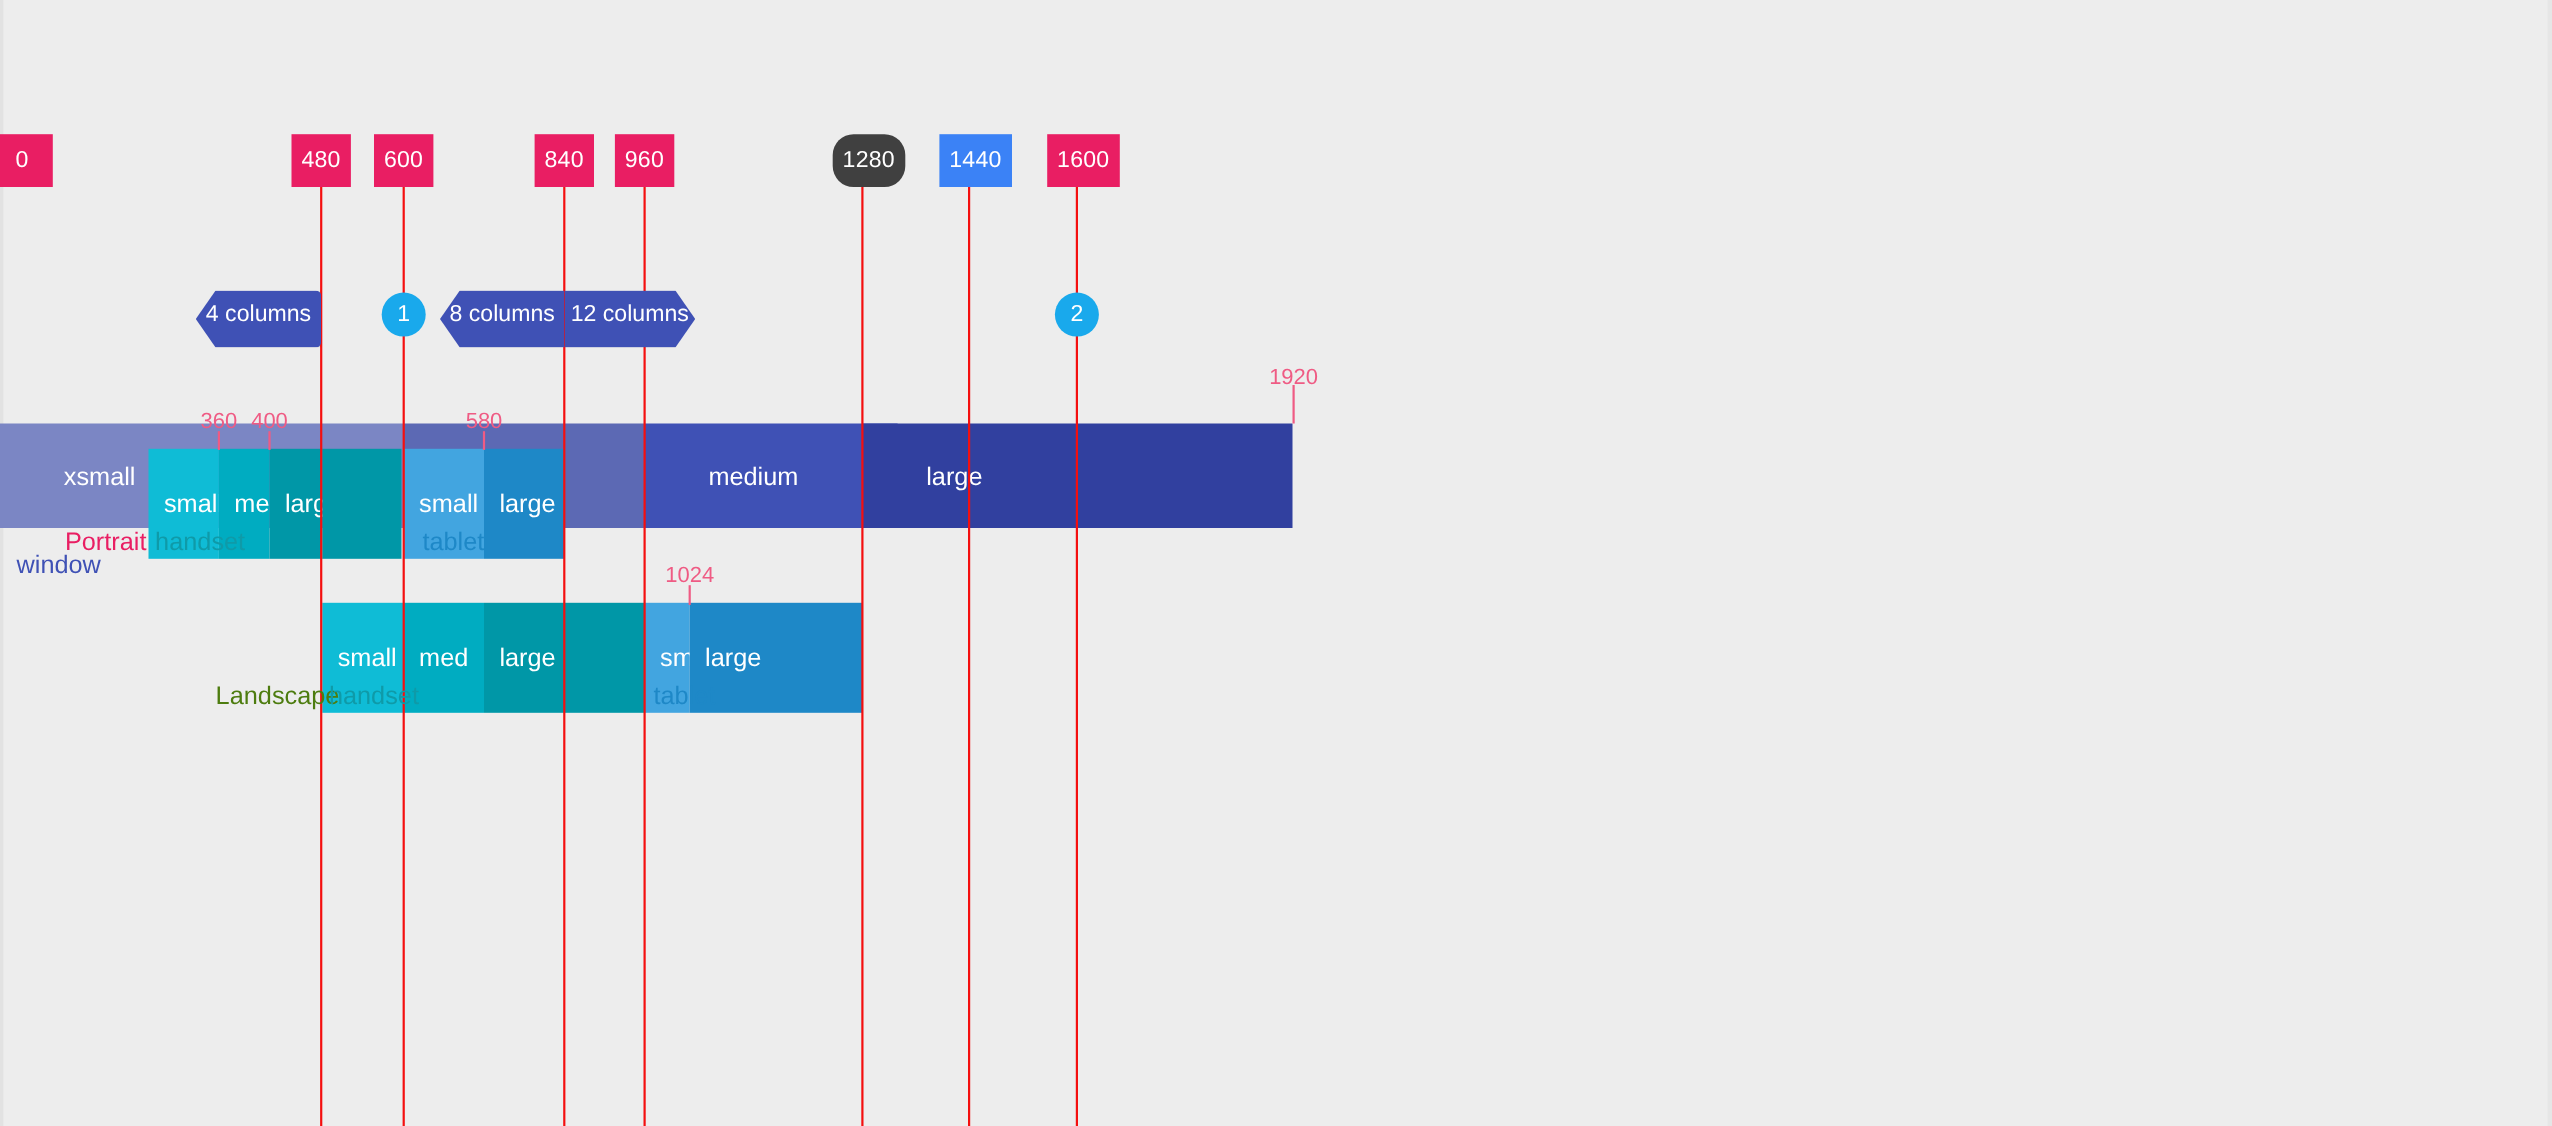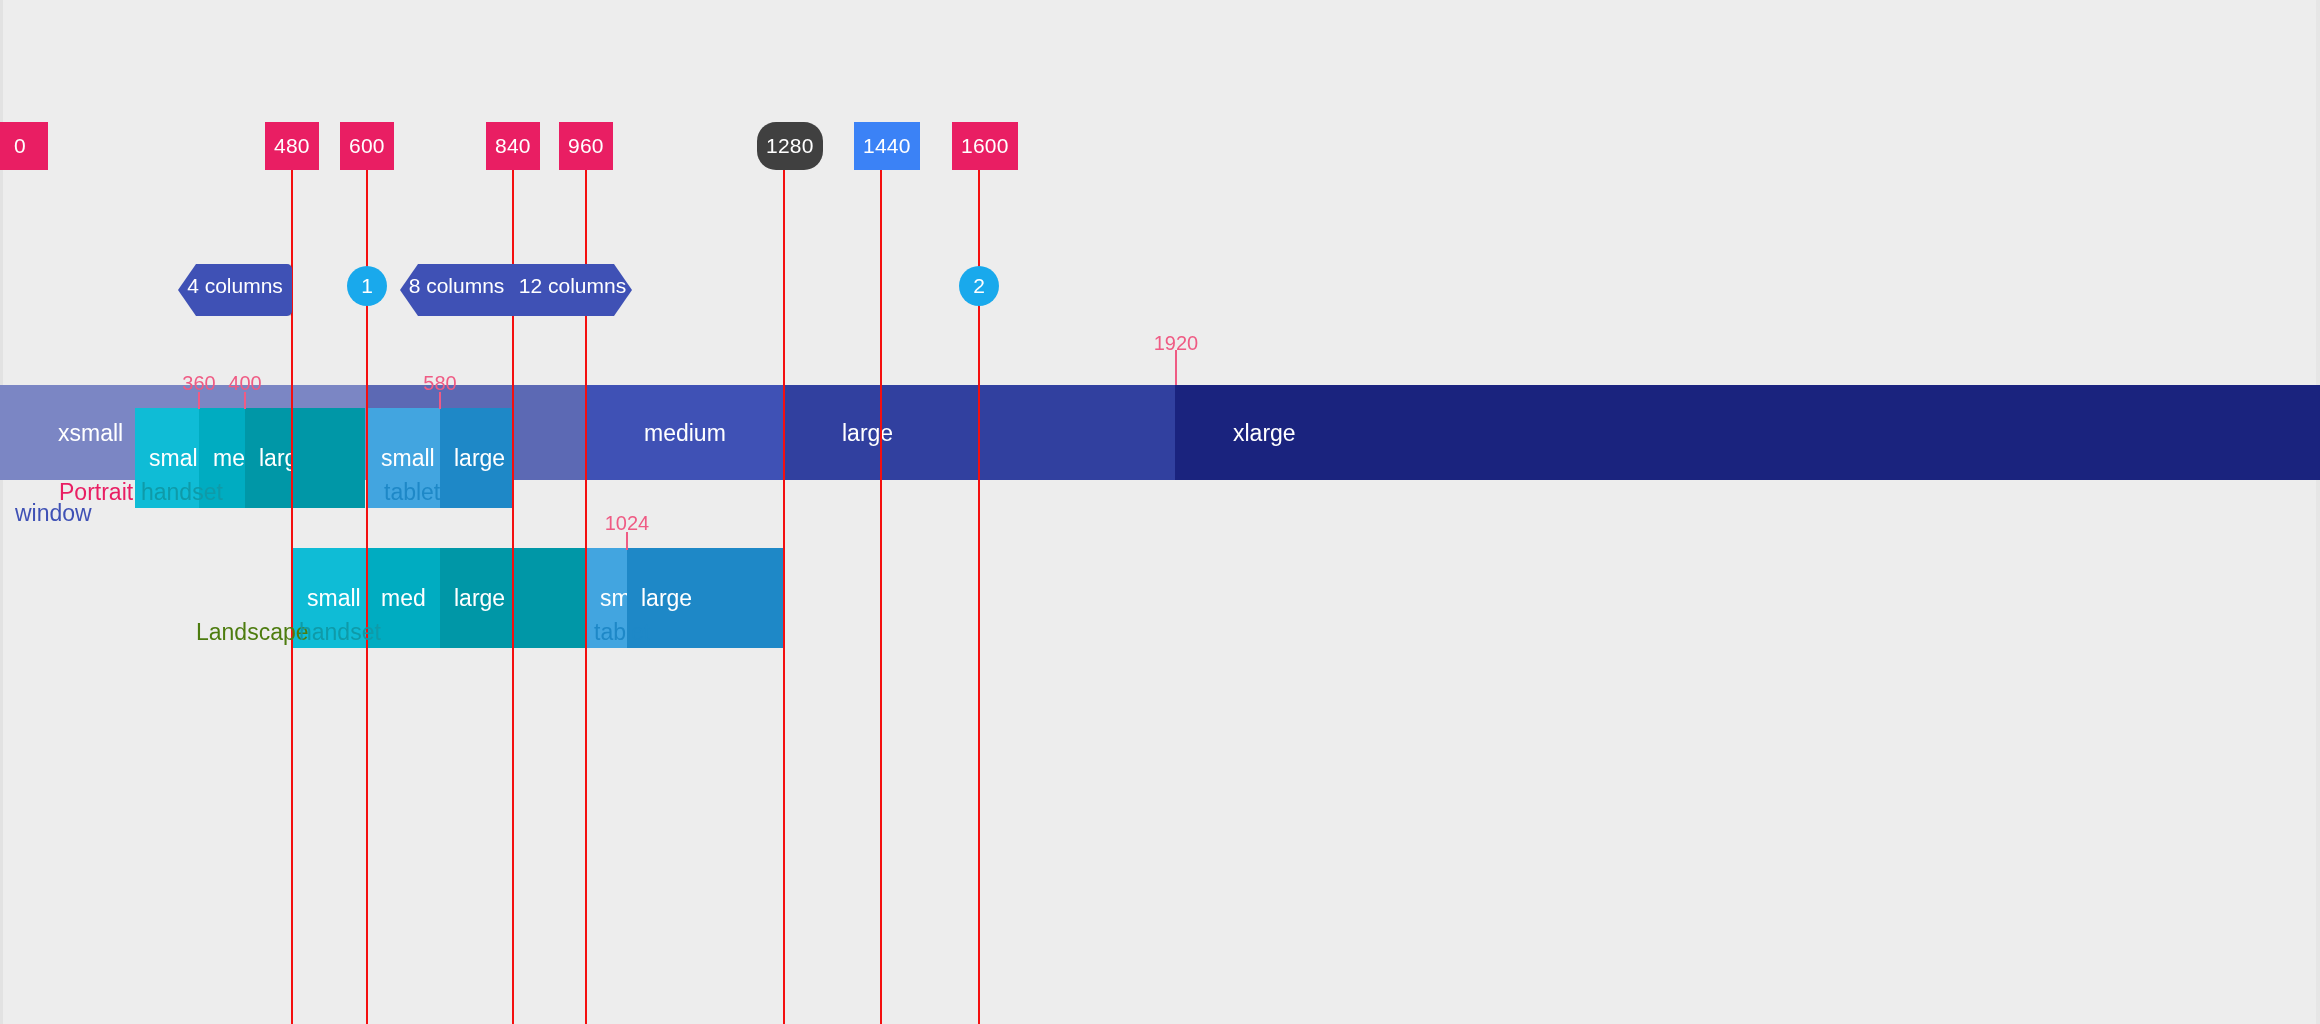--- a/index.html
+++ b/index.html
@@ -182,23 +182,20 @@
           <span>xsmall</span>
         </div>
         <div class="wseg" style="left: 367px; width: 219px; background: rgb(92, 105, 180);">
           <span>small</span>
         </div>
         <div class="wseg" style="left: 586px; width: 230px; background: rgb(63, 81, 181);">
           <span>medium</span>
         </div>
         <div class="wseg" style="left: 784px; width: 391px; background: rgb(49, 64, 159);">
           <span>large</span>
-        </div>
-        <div class="wseg" style="left: 1175px; width: 1145px; background: rgb(26, 35, 126);">
-          <span>xlarge</span>
         </div>
       </div>
     </div>
   <div id="layer-devices">
       <div class="dev-bar" style="left: 135px; top: 408px; width: 230px;">
         <div class="dev-seg" style="left: 0px; width: 64px; background: rgb(15, 188, 214);">
           <span>small</span>
         </div>
         <div class="dev-seg" style="left: 64px; width: 46px; background: rgb(0, 172, 193);">
           <span>med</span>

